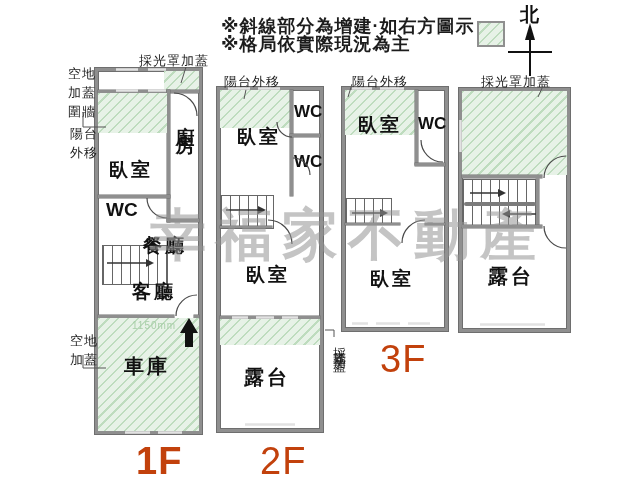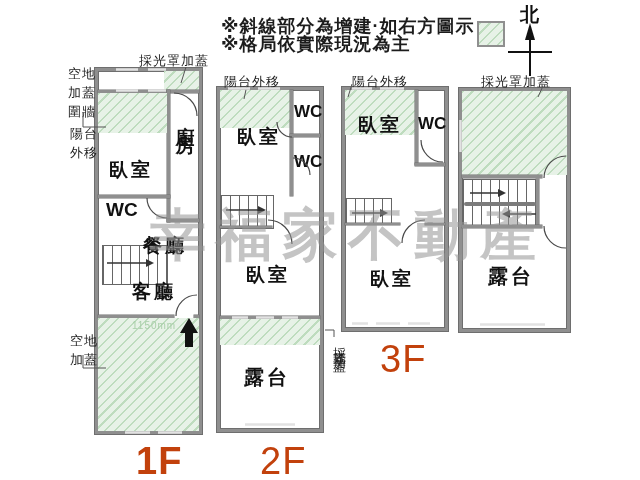--- a/index.html
+++ b/index.html
@@ -47,20 +47,21 @@
   <div class="room-label vtext" style="left:74px;top:40px;letter-spacing:8px;">廚房</div>
   <div class="iwall" style="left:0;top:124px;width:72px;height:3px;"></div>
   <div class="room-label" style="left:8px;top:128px;letter-spacing:0;">WC</div>
   <div class="stairs" style="left:4px;top:174px;width:64px;height:38px;"></div>
   <div class="room-label" style="left:45px;top:162px;">餐廳</div>
   <div class="room-label" style="left:18px;top:208px;margin-left:16px;">客廳</div>
   <div class="iwall" style="left:0;top:244px;width:76px;height:3px;"></div>
   <div class="iwall" style="left:96px;top:244px;width:5px;height:3px;"></div>
   <div class="hatch" style="left:0;top:247px;width:101px;height:113px;"></div>
   <div class="dim" style="left:34px;top:249px;">1150mm</div>
+  <div class="room-label" style="left:26px;top:282px;font-size:20px;">車庫</div>
 </div>
 <div class="abs small-note" style="left:139px;top:51px;">採光罩加蓋</div>
 <div class="abs small-note" style="left:68px;top:64px;">
   <div>空地</div>
   <div>加蓋</div>
   <div>圍牆</div>
 </div>
 <div class="abs small-note" style="left:70px;top:124px;">
   <div>陽台</div>
   <div>外移</div>

